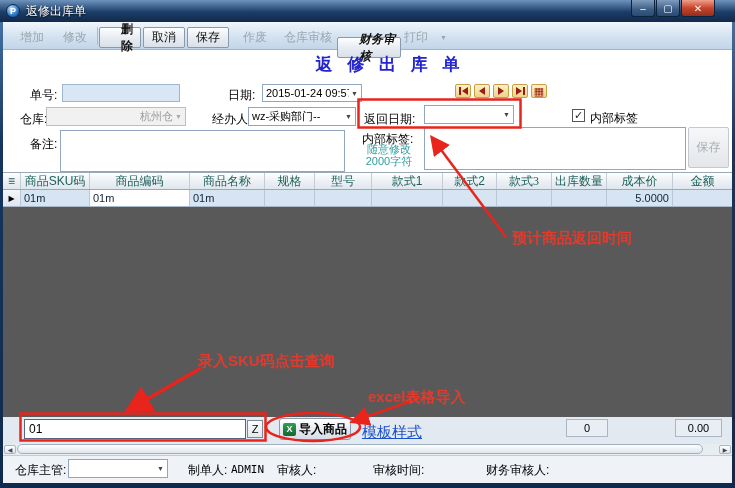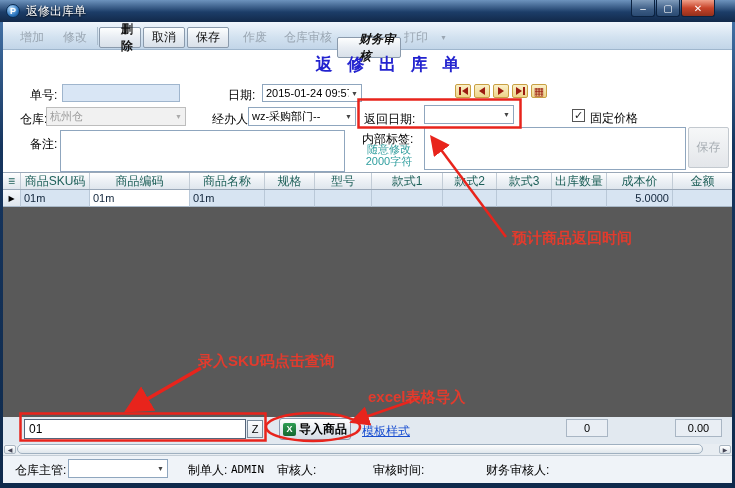--- a/index.html
+++ b/index.html
@@ -45,21 +45,21 @@
     border:1.8px solid #fff; border-radius:50%; border-top-color:transparent; }
 
   
   .formtitle { position:absolute; left:255px; top:53px; width:270px; text-align:center;
     font-size:17px; font-weight:bold; letter-spacing:5px; color:#2323cf; }
   .lbl { position:absolute; font-size:12px; color:#000; white-space:nowrap; }
   .field { position:absolute; border:1px solid #8fa6be; background:#fff; font-size:11px;
     display:flex; align-items:center; padding:0 3px; color:#000; }
   .field .txt { flex:1; overflow:hidden; white-space:nowrap; }
   .darr { font-size:7px; color:#444; margin-left:2px; }
-  .field.dis { background:#f1f1f1; color:#9b9b9b; border-color:#bdbdbd; }
+  .field.dis { background:#f1f1f1; color:#9b9b9b; border-color:#bdbdbd;text-align:right; }
   .field.dis .darr { color:#aaa; }
   .blue-in { background:#d9e6f5; border:1px solid #9fb5cd; }
   .navbtn { position:absolute; top:84px; width:16px; height:14px; border:1px solid #c8a043;
     background:linear-gradient(#fbf0c8,#edd489); display:flex; align-items:center;
     justify-content:center; gap:1px; border-radius:2px; }
   .tri-l { width:0; height:0; border-top:4px solid transparent; border-bottom:4px solid transparent; border-right:6px solid #9b1c10; }
   .tri-r { width:0; height:0; border-top:4px solid transparent; border-bottom:4px solid transparent; border-left:6px solid #9b1c10; }
   .bar { width:2px; height:8px; background:#9b1c10; }
   .gridglyph { color:#9b1c10; font-size:11px; line-height:1; }
   .chk { position:absolute; left:572px; top:109px; width:13px; height:13px; background:#fff;
@@ -89,21 +89,21 @@
   .bstrip { position:absolute; left:3px; top:417px; width:729px; height:27px; background:#e2e9f0; }
   .skuin { position:absolute; left:24px; top:419px; width:222px; height:20px; border:1px solid #55657a;
     background:#fff; font-size:12px; padding:0 4px; font-family:"Liberation Sans","DejaVu Sans",sans-serif; }
   .zbtn { position:absolute; left:247px; top:420px; width:16px; height:18px; border:1px solid #7a8a9a;
     background:linear-gradient(#fcfdfe,#e2e8ee); font-size:11px; display:flex; align-items:center; justify-content:center;}
   .impbtn { position:absolute; left:279px; top:418px; width:72px; height:22px; border:1px solid #8a9ab0;
     border-radius:3px; background:linear-gradient(#ffffff,#e6ebf1 55%,#d5dde6);
     display:flex; align-items:center; justify-content:center; gap:3px; font-size:12px; font-weight:bold; color:#000;}
   .xlicon { width:13px; height:13px; background:linear-gradient(#2f9e54,#14662f); border-radius:2px;
     color:#fff; font-size:9px; font-weight:bold; display:flex; align-items:center; justify-content:center; }
-  .tpl { position:absolute; left:362px; top:423px; font-size:12px; color:#1a4fd0; text-decoration:underline; }
+  .tpl { position:absolute; left:362px; top:423px; font-size:15px; color:#1a4fd0; text-decoration:underline; }
   .totbox { position:absolute; top:419px; height:18px; border:1px solid #a9b6c4; background:#e9eef4;
     font-size:11px; color:#000; display:flex; align-items:center; justify-content:center; }
 
   
   .hscroll { position:absolute; left:3px; top:444px; width:729px; height:11px; background:#e8edf2; }
   .sarr { position:absolute; top:445px; width:12px; height:9px; background:linear-gradient(#fff,#dde4ea);
     border:1px solid #aab6c2; border-radius:2px; font-size:6px; color:#445; display:flex; align-items:center; justify-content:center;}
   .thumb { position:absolute; left:17px; top:444px; width:686px; height:10px; border:1px solid #9fb0c0;
     border-radius:5px; background:linear-gradient(#fefefe,#dfe6ec); }
 
@@ -185,21 +185,21 @@
   <div class="field" style="left:248px;top:107px;width:108px;height:19px;">
     <span class="txt">wz-采购部门--</span>
     <span class="darr">▼</span>
   </div>
   <div class="lbl" style="left:364px;top:111px;">返回日期:</div>
   <div class="field" style="left:424px;top:105px;width:90px;height:19px;">
     <span class="txt"></span>
     <span class="darr">▼</span>
   </div>
   <div class="chk">✓</div>
-  <div class="lbl" style="left:590px;top:110px;">固定价格</div>
+  <div class="lbl" style="left:590px;top:110px;">内部标签</div>
 
   <div class="lbl" style="left:30px;top:136px;">备注:</div>
   <div class="field" style="left:60px;top:130px;width:285px;height:42px;align-items:flex-start;">
     <span class="txt"></span>
   </div>
   <div class="lbl" style="left:362px;top:131px;">内部标签:</div>
   <div class="hint" style="left:356px;top:143px;">随意修改</div>
   <div class="hint" style="left:356px;top:155px;">2000字符</div>
   <div class="field" style="left:424px;top:127px;width:262px;height:43px;align-items:flex-start;">
     <span class="txt"></span>
@@ -208,21 +208,21 @@
 
   <div class="ghead">
     <div class="gh" style="width:18px;">≡</div>
     <div class="gh" style="width:69px;">商品SKU码</div>
     <div class="gh" style="width:100px;">商品编码</div>
     <div class="gh" style="width:75px;">商品名称</div>
     <div class="gh" style="width:50px;">规格</div>
     <div class="gh" style="width:57px;">型号</div>
     <div class="gh" style="width:71px;">款式1</div>
     <div class="gh" style="width:54px;">款式2</div>
-    <div class="gh" style="width:55px;">款式3</div>
+    <div class="gh" style="width:55px;font-family:Liberation Serif, serif;">款式3</div>
     <div class="gh" style="width:55px;">出库数量</div>
     <div class="gh" style="width:66px;">成本价</div>
     <div class="gh" style="width:59px;border-right:none;">金额</div>
   </div>
 
   <div class="grow">
     <div class="gc sel" style="width:18px;">▶</div>
     <div class="gc" style="width:69px;">01m</div>
     <div class="gc white" style="width:100px;">01m</div>
     <div class="gc" style="width:75px;">01m</div>

